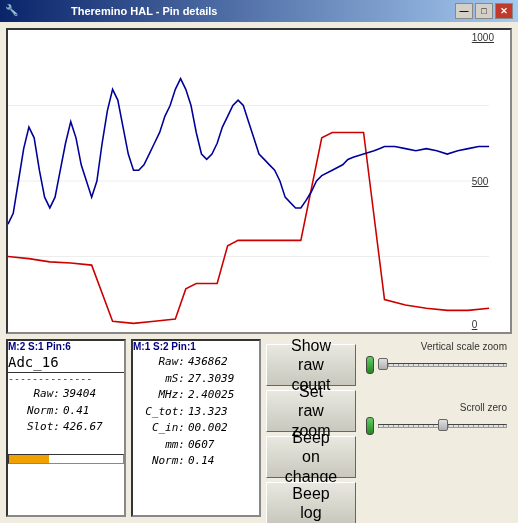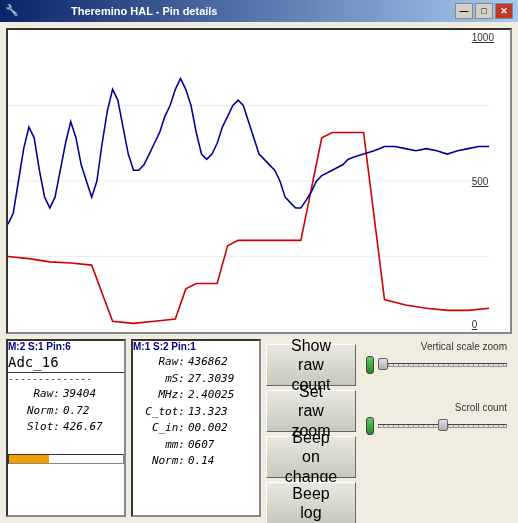--- a/index.html
+++ b/index.html
@@ -252,21 +252,21 @@
     <div class="pin-panel">
       <div class="pin-panel-title">M:2 S:1 Pin:6</div>
       <div style="font-family:monospace;font-size:14px;">Adc_16</div>
       <div class="pin-panel-separator">-------------- </div>
       <div class="info-line">
         <span class="info-key">Raw:</span>
         <span class="info-val">39404</span>
       </div>
       <div class="info-line">
         <span class="info-key">Norm:</span>
-        <span class="info-val">0.72</span>
+        <span class="info-val">0.41</span>
       </div>
       <div class="info-line">
         <span class="info-key">Slot:</span>
         <span class="info-val">426.67</span>
       </div>
 
       <div style="margin-top:18px;">
         <div class="progress-bar" style="height:10px;border:1px inset #888;background:#fff;">
           <div class="progress-fill" style="width:35%;height:100%;background:#f0a000;"></div>
         </div>
@@ -320,21 +320,21 @@
           <div class="slider-indicator"></div>
           <div style="flex:1;position:relative;height:14px;">
             <div style="position:absolute;top:5px;left:0;right:0;height:4px;background:#e0e0e0;border:1px inset #999;"></div>
             <div style="background-image:repeating-linear-gradient(to right,#999 0,#999 1px,transparent 1px,transparent 5px);height:2px;position:absolute;top:6px;left:0;right:0;"></div>
             <div style="width:10px;height:12px;background:linear-gradient(to bottom,#e0e0e0,#b0b0b0);border:1px solid #666;border-radius:2px;position:absolute;top:0;left:0;"></div>
           </div>
         </div>
       </div>
 
       <div class="slider-group" style="margin-top:20px;">
-        <div class="slider-label">Scroll count</div>
+        <div class="slider-label">Scroll zero</div>
         <div class="slider-container">
           <div class="slider-indicator"></div>
           <div style="flex:1;position:relative;height:14px;">
             <div style="position:absolute;top:5px;left:0;right:0;height:4px;background:#e0e0e0;border:1px inset #999;"></div>
             <div style="background-image:repeating-linear-gradient(to right,#999 0,#999 1px,transparent 1px,transparent 5px);height:2px;position:absolute;top:6px;left:0;right:0;"></div>
             <div style="width:10px;height:12px;background:linear-gradient(to bottom,#e0e0e0,#b0b0b0);border:1px solid #666;border-radius:2px;position:absolute;top:0;left:50%;margin-left:-5px;"></div>
           </div>
         </div>
       </div>
     </div>

